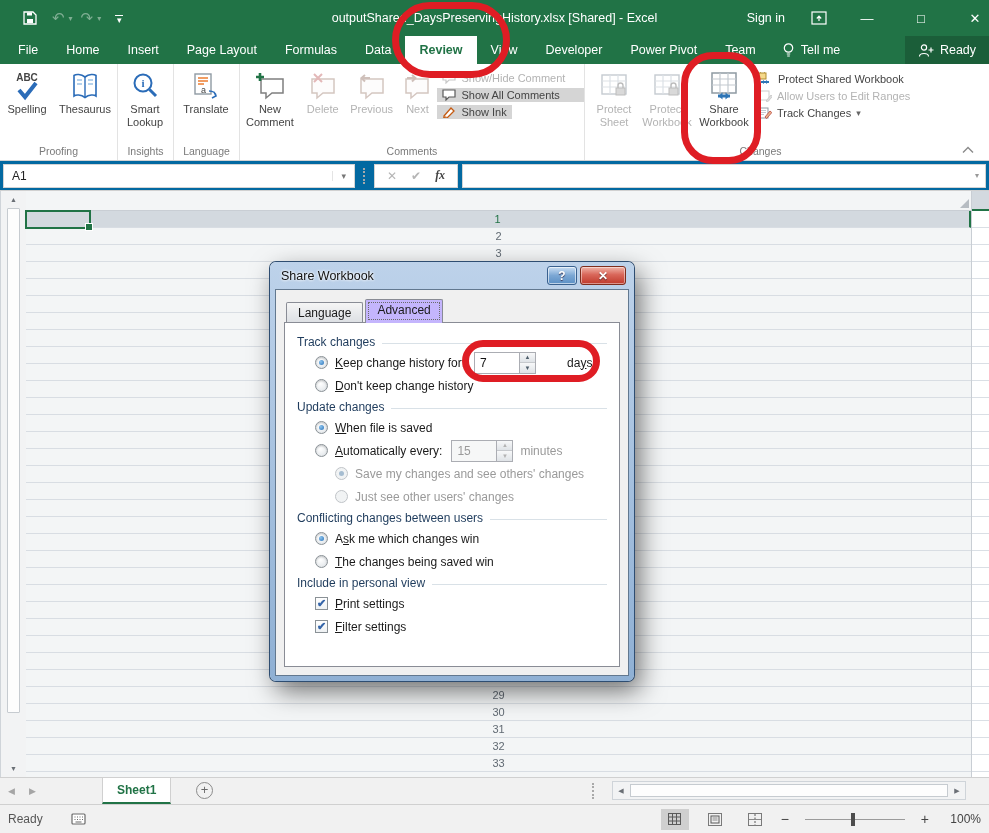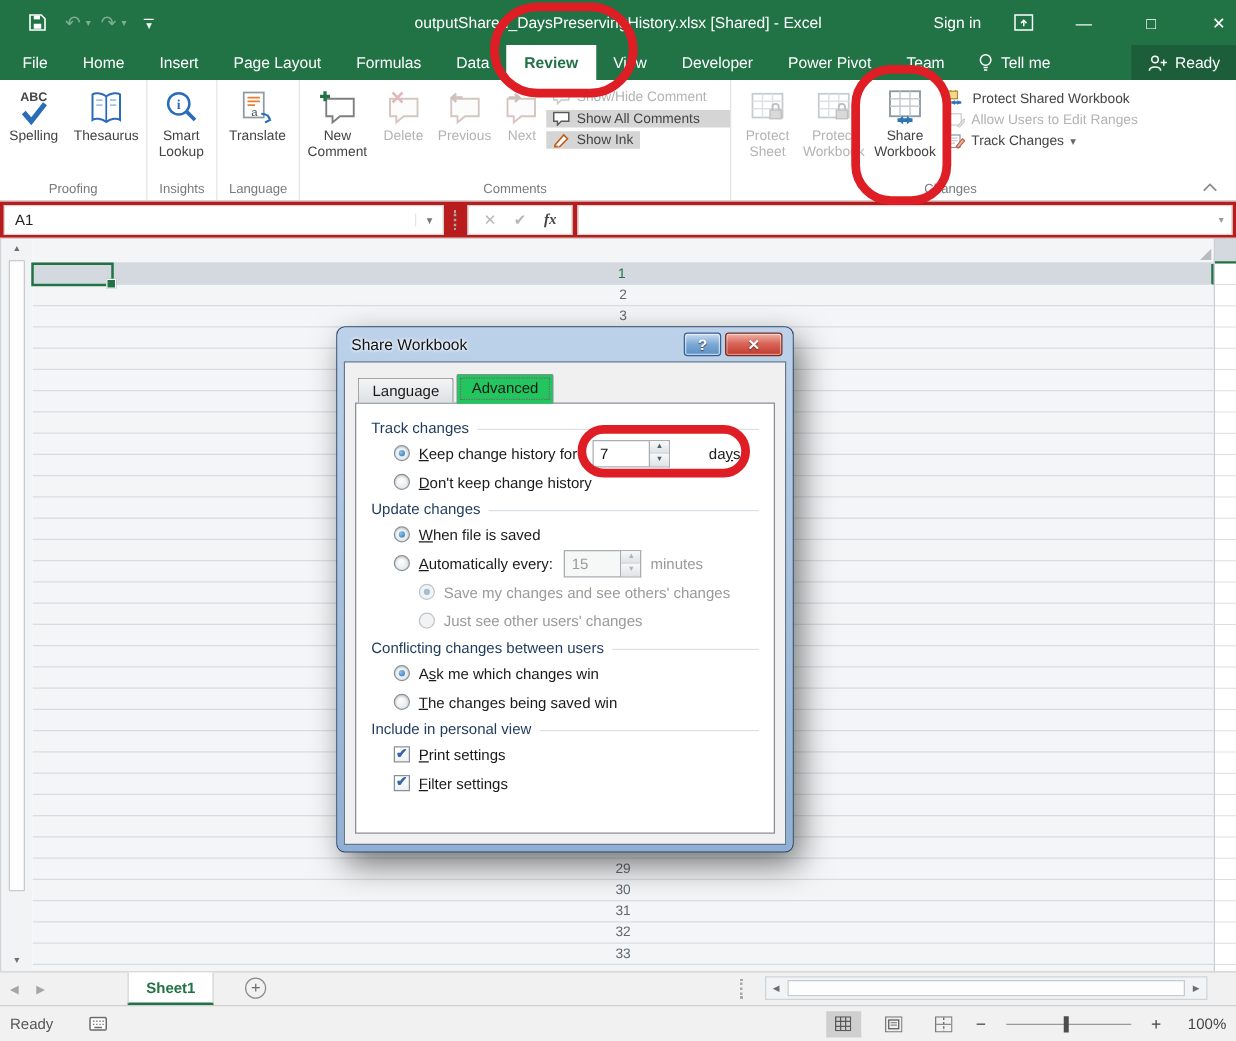--- a/index.html
+++ b/index.html
@@ -36,21 +36,21 @@
   .bigbtn .bicon{height:34px;display:flex;align-items:center;justify-content:center;}
   .bigbtn .blabel{font-size:11px;line-height:12.5px;text-align:center;color:#444;}
   .bigbtn.dis .blabel{color:#b3b3b3;}
   .smallcol{display:flex;flex-direction:column;justify-content:flex-start;gap:3px;padding-top:4px;}
   .smallbtn{display:flex;align-items:center;gap:5px;font-size:11px;color:#444;padding:1px 5px;white-space:nowrap;}
   .smallbtn.dis{color:#b3b3b3;}
   .smallbtn.active{background:#d5d5d5;}
   .rib-collapse{position:absolute;right:10px;bottom:6px;}
 
   
-  .fbar{height:30px;background:#b91c1c;display:flex;align-items:center;padding:0 3px;border-bottom:1px solid #d0d0d0;}
+  .fbar{height:30px;background:#0369a1;display:flex;align-items:center;padding:0 3px;border-bottom:1px solid #d0d0d0;}
   .namebox{width:352px;height:24px;background:#fff;border:1px solid #d4d4d4;display:flex;align-items:center;font-size:12px;color:#222;padding-left:8px;}
   .namebox .nb-caret{margin-left:auto;color:#777;font-size:9px;padding:0 8px;border-left:1px solid #e4e4e4;}
   .vdots{width:7px;height:16px;border-left:2px dotted #a9a9a9;margin:0 4px 0 8px;}
   .fx-btns{display:flex;align-items:center;gap:14px;background:#fff;border:1px solid #d4d4d4;height:24px;padding:0 12px;color:#b5b5b5;font-size:12px;}
   .fx-btns .fx{color:#444;font-family:"Liberation Serif",serif;font-style:italic;font-weight:bold;}
   .finput{flex:1;background:#fff;border:1px solid #d4d4d4;height:24px;margin-left:4px;display:flex;align-items:center;}
   .finput .fi-caret{margin-left:auto;color:#999;font-size:8px;padding-right:6px;}
 
   
   .sheet{position:relative;height:586px;display:grid;grid-template-columns:26px 946px 17px;grid-template-rows:20px 566px;background:#fff;}
@@ -99,21 +99,21 @@
     background:linear-gradient(#bdd2ea,#8fb0d4);
     box-shadow:0 0 0 1px #2e4d71, 6px 10px 26px rgba(0,0,0,.55);
     display:flex;flex-direction:column;padding:0 5px 5px;z-index:50;}
   .dtitle{height:27px;display:flex;align-items:center;padding:0 3px 0 6px;font-size:12.5px;color:#111;text-shadow:0 0 3px #fff,0 0 3px #fff;}
   .dtitle .dbtns{margin-left:auto;display:flex;gap:3px;}
   .dhelp{width:30px;height:19px;border-radius:3px;background:linear-gradient(#cadef3,#7ba7d4 50%,#5b8fc4);border:1px solid #39618f;box-shadow:inset 0 0 0 1px rgba(255,255,255,.6);color:#fff;font-weight:bold;font-size:12px;display:flex;align-items:center;justify-content:center;text-shadow:0 1px 1px #335;}
   .dclose{width:46px;height:19px;border-radius:3px;background:linear-gradient(#f0b4a8,#d9675a 45%,#bf3a2c);border:1px solid #7e2d1d;box-shadow:inset 0 0 0 1px rgba(255,255,255,.45);color:#fff;font-weight:bold;font-size:12px;display:flex;align-items:center;justify-content:center;text-shadow:0 1px 1px #522;}
   .dbody{flex:1;background:#f0f0f0;border:1px solid #62788f;display:flex;flex-direction:column;padding:8px 8px 8px;}
   .dtabs{display:flex;align-items:flex-end;height:24px;margin-left:2px;position:relative;z-index:2;}
   .dtab{height:20px;padding:3px 11px 0;font-size:12px;border:1px solid #898c95;border-bottom:none;border-radius:2px 2px 0 0;background:linear-gradient(#f5f5f5,#dde0e4);margin-right:2px;color:#1a1a1a;}
-  .dtab.sel{height:24px;background:#22c55e;outline:1px dotted #6b6b6b;outline-offset:-4px;margin-bottom:-1px;font-size:12px;}
+  .dtab.sel{height:24px;background:#c4b5fd;outline:1px dotted #6b6b6b;outline-offset:-4px;margin-bottom:-1px;font-size:12px;}
   .dpage{position:relative;z-index:1;flex:1;border:1px solid #898c95;background:#fff;padding:8px 12px 6px;}
   .dsec-h{display:flex;align-items:center;font-size:12px;color:#1e3b5c;margin:4px 0 5px;}
   .dsec-h .line{flex:1;height:1px;background:#d9e1e7;margin-left:7px;margin-top:2px;}
   .drow{display:flex;align-items:center;gap:7px;margin:0 0 6px 18px;height:17px;font-size:12px;color:#1a1a1a;}
   .drow.sub{margin-left:38px;}
   .drow.dis{color:#9a9a9a;}
   .rad{width:13px;height:13px;flex:none;border-radius:50%;border:1px solid #8a9196;background:radial-gradient(circle at 40% 35%,#ffffff,#dde2e6);box-shadow:inset 0 1px 2px rgba(0,0,0,.2);position:relative;}
   .rad.on::after{content:"";position:absolute;left:3px;top:3px;width:5px;height:5px;border-radius:50%;background:radial-gradient(circle at 35% 35%,#8cc4ee,#2a71b8);}
   .rad.dis{border-color:#c0c4c8;background:#f1f3f4;box-shadow:none;}
   .rad.dis.on::after{background:#a6bdd1;}

